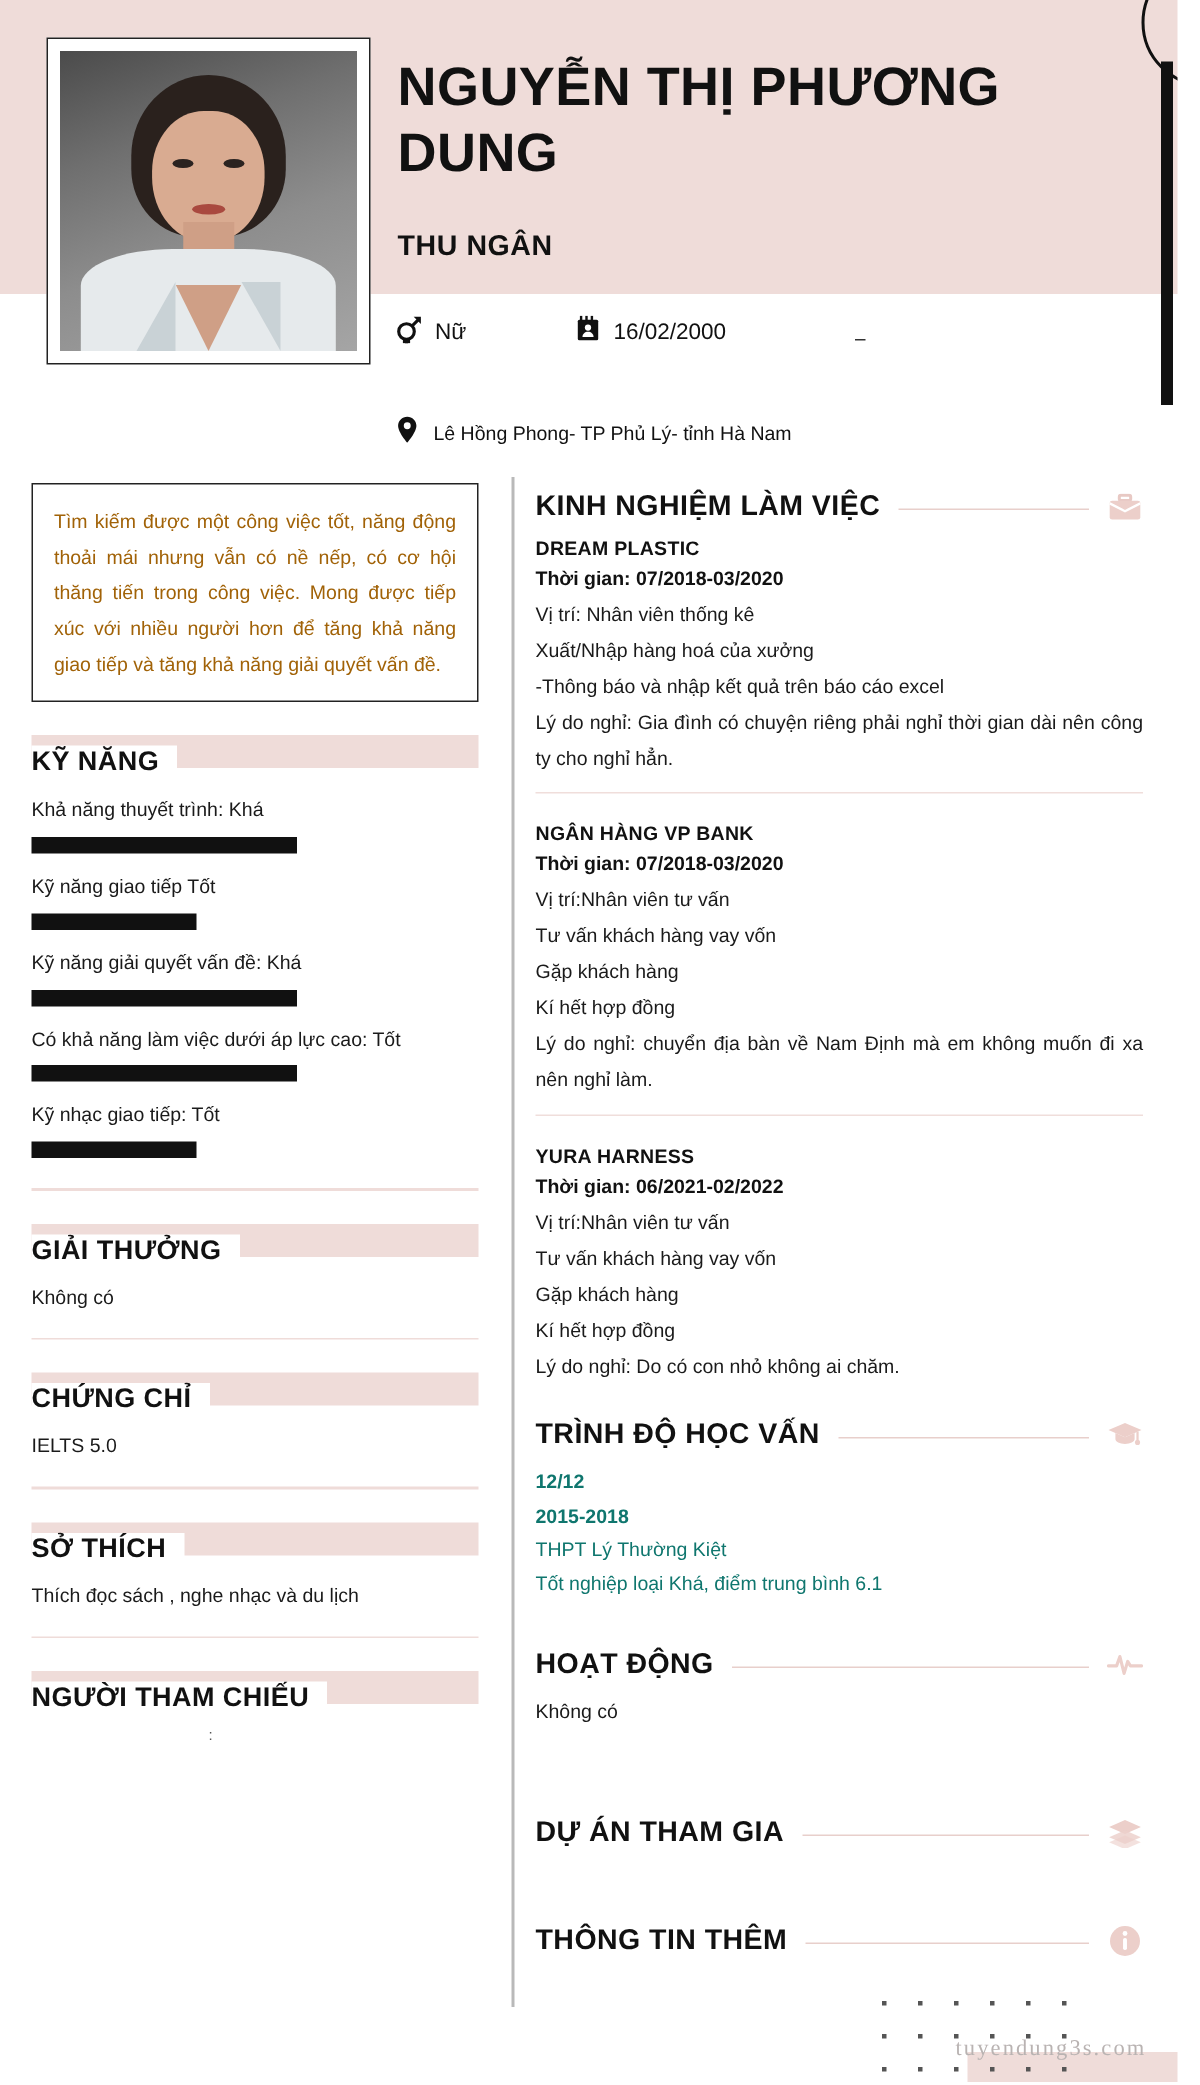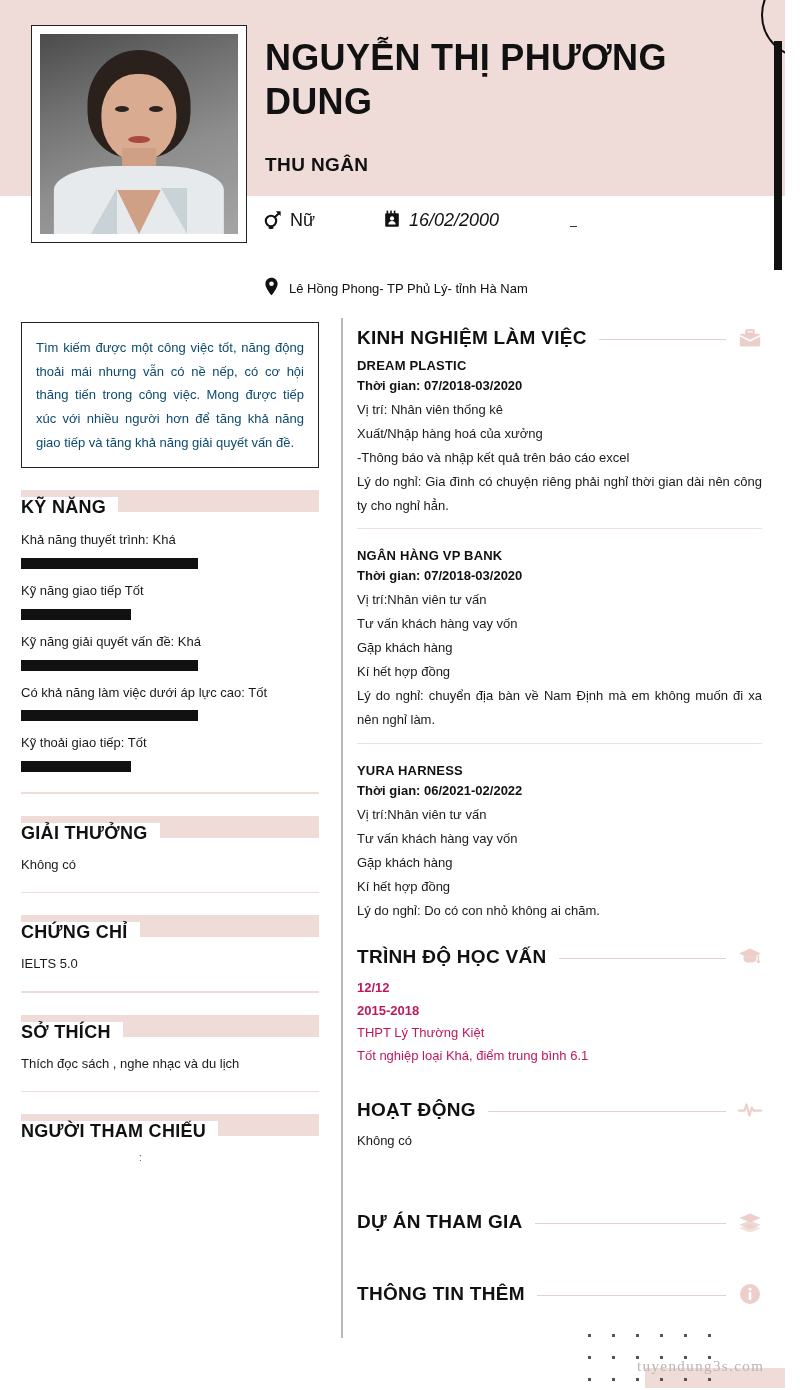--- a/index.html
+++ b/index.html
@@ -140,27 +140,27 @@
   }
 
   .meta-row {
     position: absolute;
     left: 264px; top: 210px;
     width: 500px;
     height: 24px;
   }
   .meta-item {
     position: absolute;
-    display: flex; 
+    display: flex; align-items: center;
     gap: 9px;
-    font-size: 18px;
+    font-size: 15px;
     color: #111;
   }
   .meta-item.gender { left: 0; }
-  .meta-item.dob { left: 120px; font-style: italic; }
+  .meta-item.dob { left: 120px; }
   .meta-dash {
     position: absolute; left: 306px; top: 16px;
     width: 7px; height: 1.4px; background: #333;
   }
   .meta-address {
     position: absolute;
     left: 264px; top: 277px;
     display: flex; align-items: center;
     gap: 10px;
     font-size: 13px;
@@ -182,21 +182,21 @@
     left: 0; top: 318px;
     width: 341px;
   }
   .summary-box {
     margin: 4px 22px 0 21px;
     border: 1.2px solid #222;
     padding: 13px 14px 13px 14px;
     font-size: 13px;
     line-height: 1.82;
     text-align: justify;
-    color: #0c4a6e;
+    color: #a16207;
   }
 
   .sb-section { margin: 0 22px 0 21px; }
   .sb-divider {
     height: 1.5px;
     background: #efdcd9;
     margin: 20px 0 0 0;
   }
   .sb-head {
     position: relative;
@@ -285,21 +285,21 @@
   .job-period {
     font-size: 13px; font-weight: 700;
     color: #111; margin-bottom: 5px;
   }
   .job-line {
     font-size: 13px;
     line-height: 1.85;
     color: #1a1a1a;
     text-align: justify;
   }
-  .edu-line { font-size: 13px; line-height: 1.75; color: #be185d; }
+  .edu-line { font-size: 13px; line-height: 1.75; color: #0f766e; }
   .edu-line.bold { font-weight: 700; }
   .m-body-text { font-size: 13px; line-height: 1.7; color: #1a1a1a; }
 
   
   .dotgrid {
     position: absolute;
     left: 588px; top: 1334px;
     width: 136px; height: 52px;
   }
   .dotgrid i {
@@ -412,21 +412,21 @@
         </div>
         <div class="skill">
           <div class="skill-label">Kỹ năng giải quyết vấn đề: Khá</div>
           <div class="skill-bar" style="width:177px"></div>
         </div>
         <div class="skill">
           <div class="skill-label">Có khả năng làm việc dưới áp lực cao: Tốt</div>
           <div class="skill-bar" style="width:177px"></div>
         </div>
         <div class="skill">
-          <div class="skill-label">Kỹ thoải giao tiếp: Tốt</div>
+          <div class="skill-label">Kỹ nhạc giao tiếp: Tốt</div>
           <div class="skill-bar" style="width:110px"></div>
         </div>
       </div>
       <div class="sb-divider"></div>
     </div>
 
     <div class="sb-section">
       <div class="sb-head">
         <div class="accent"></div>
         <h2>GIẢI THƯỞNG</h2>

